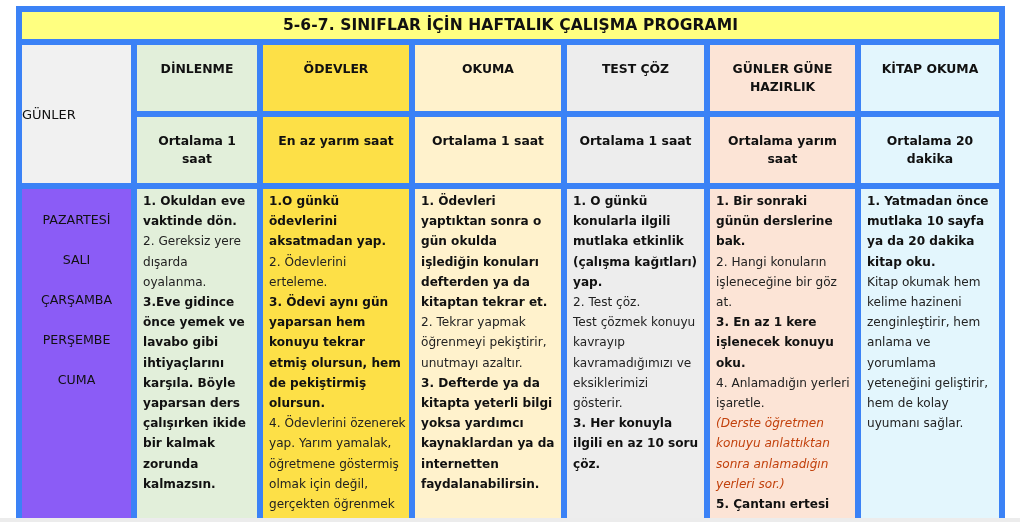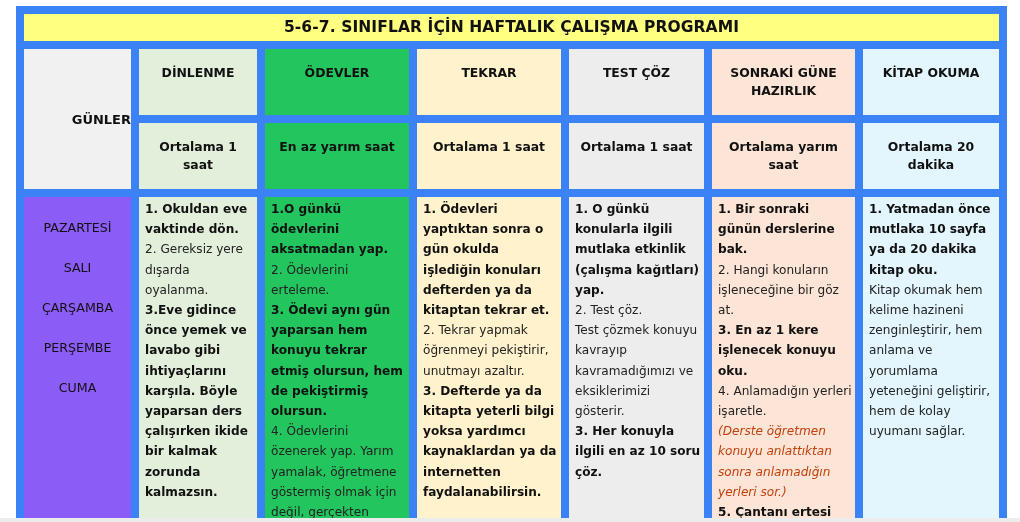--- a/index.html
+++ b/index.html
@@ -1,36 +1,36 @@
 <!DOCTYPE html>
 <html><head>
 <meta charset="utf-8">
 <style>
   html, body { margin: 0; padding: 0; background: #ffffff; }
   body { width: 1020px; height: 522px; position: relative; overflow: hidden;
          font-family: "DejaVu Sans", sans-serif; color: #111; }
   .bottom-strip { position: absolute; left: 0; right: 0; bottom: 0; height: 4px; background: #ececec; }
   table.prog { position: absolute; left: 16px; top: 6px; width: 983px;
                border-collapse: collapse; table-layout: fixed; }
-  table.prog td { border: 8px solid #3b82f6; vertical-align: top; padding: 0; }
+  table.prog td { border: 6px solid #3b82f6; vertical-align: top; padding: 0; }
   .title-cell { background: #ffff80; height: 27px; text-align: center;
                 font-weight: bold; font-size: 15.5px; line-height: 27px; letter-spacing: 0.1px; }
   .hdr { text-align: center; font-weight: bold; font-size: 12.4px; line-height: 18px; padding: 15px 4px !important; }
   .hdr1 { height: 38px; }
   .hdr2 { height: 38px; }
-  .days-hdr { background: #f1f1f1; vertical-align: middle !important; text-align: right;
-              font-weight: bold; font-size: 13px; }
+  .days-hdr { background: #f1f1f1; vertical-align: middle !important; text-align: left;
+              font-weight: normal; font-size: 13px; }
   .days { background: #8b5cf6; text-align: center; font-weight: normal; font-size: 12.6px; padding-top: 20px !important; }
   .days div { height: 40px; line-height: 22px; }
   .body-cell { font-size: 12.1px; line-height: 20.2px; padding: 2px 3px 2px 6px !important; height: 360px; margin-left: 26px; }
   .b { font-weight: bold; display: block; }
   .n { font-weight: normal; display: block; color: #222; }
   .it { font-style: italic; display: block; color: #c2410c; }
   .c-green { background: #e2efda; }
-  .c-pink { background: #22c55e; }
+  .c-pink { background: #fde047; }
   .c-yellow { background: #fff2cc; }
   .c-gray { background: #ededed; }
   .c-salmon { background: #fce4d6; }
   .c-blue { background: #e3f6fd; border-radius: 10px; }
   .footer-cell { background: #e3f6fd; height: 34px; text-align: right; font-style: italic;
                  font-size: 12.6px; line-height: 22px; }
   .footer-cell a { color: #1f5fa8; text-decoration: underline; }
 </style>
 </head>
 <body>
@@ -46,23 +46,23 @@
       <col style="width:144px">
   </colgroup>
   <tbody>
       <tr>
     <td colspan="7" class="title-cell">5-6-7. SINIFLAR İÇİN HAFTALIK ÇALIŞMA PROGRAMI</td>
   </tr>
   <tr class="hdr1">
     <td rowspan="2" class="days-hdr">GÜNLER</td>
     <td class="hdr c-green">DİNLENME</td>
     <td class="hdr c-pink">ÖDEVLER</td>
-    <td class="hdr c-yellow">TEKRAR</td>
+    <td class="hdr c-yellow">OKUMA</td>
     <td class="hdr c-gray">TEST ÇÖZ</td>
-    <td class="hdr c-salmon">SONRAKİ GÜNE HAZIRLIK</td>
+    <td class="hdr c-salmon">GÜNLER GÜNE HAZIRLIK</td>
     <td class="hdr c-blue">KİTAP OKUMA</td>
   </tr>
   <tr class="hdr2">
     <td class="hdr c-green">Ortalama 1 saat</td>
     <td class="hdr c-pink">En az yarım saat</td>
     <td class="hdr c-yellow">Ortalama 1 saat</td>
     <td class="hdr c-gray">Ortalama 1 saat</td>
     <td class="hdr c-salmon">Ortalama yarım saat</td>
     <td class="hdr c-blue">Ortalama 20 dakika</td>
   </tr>

